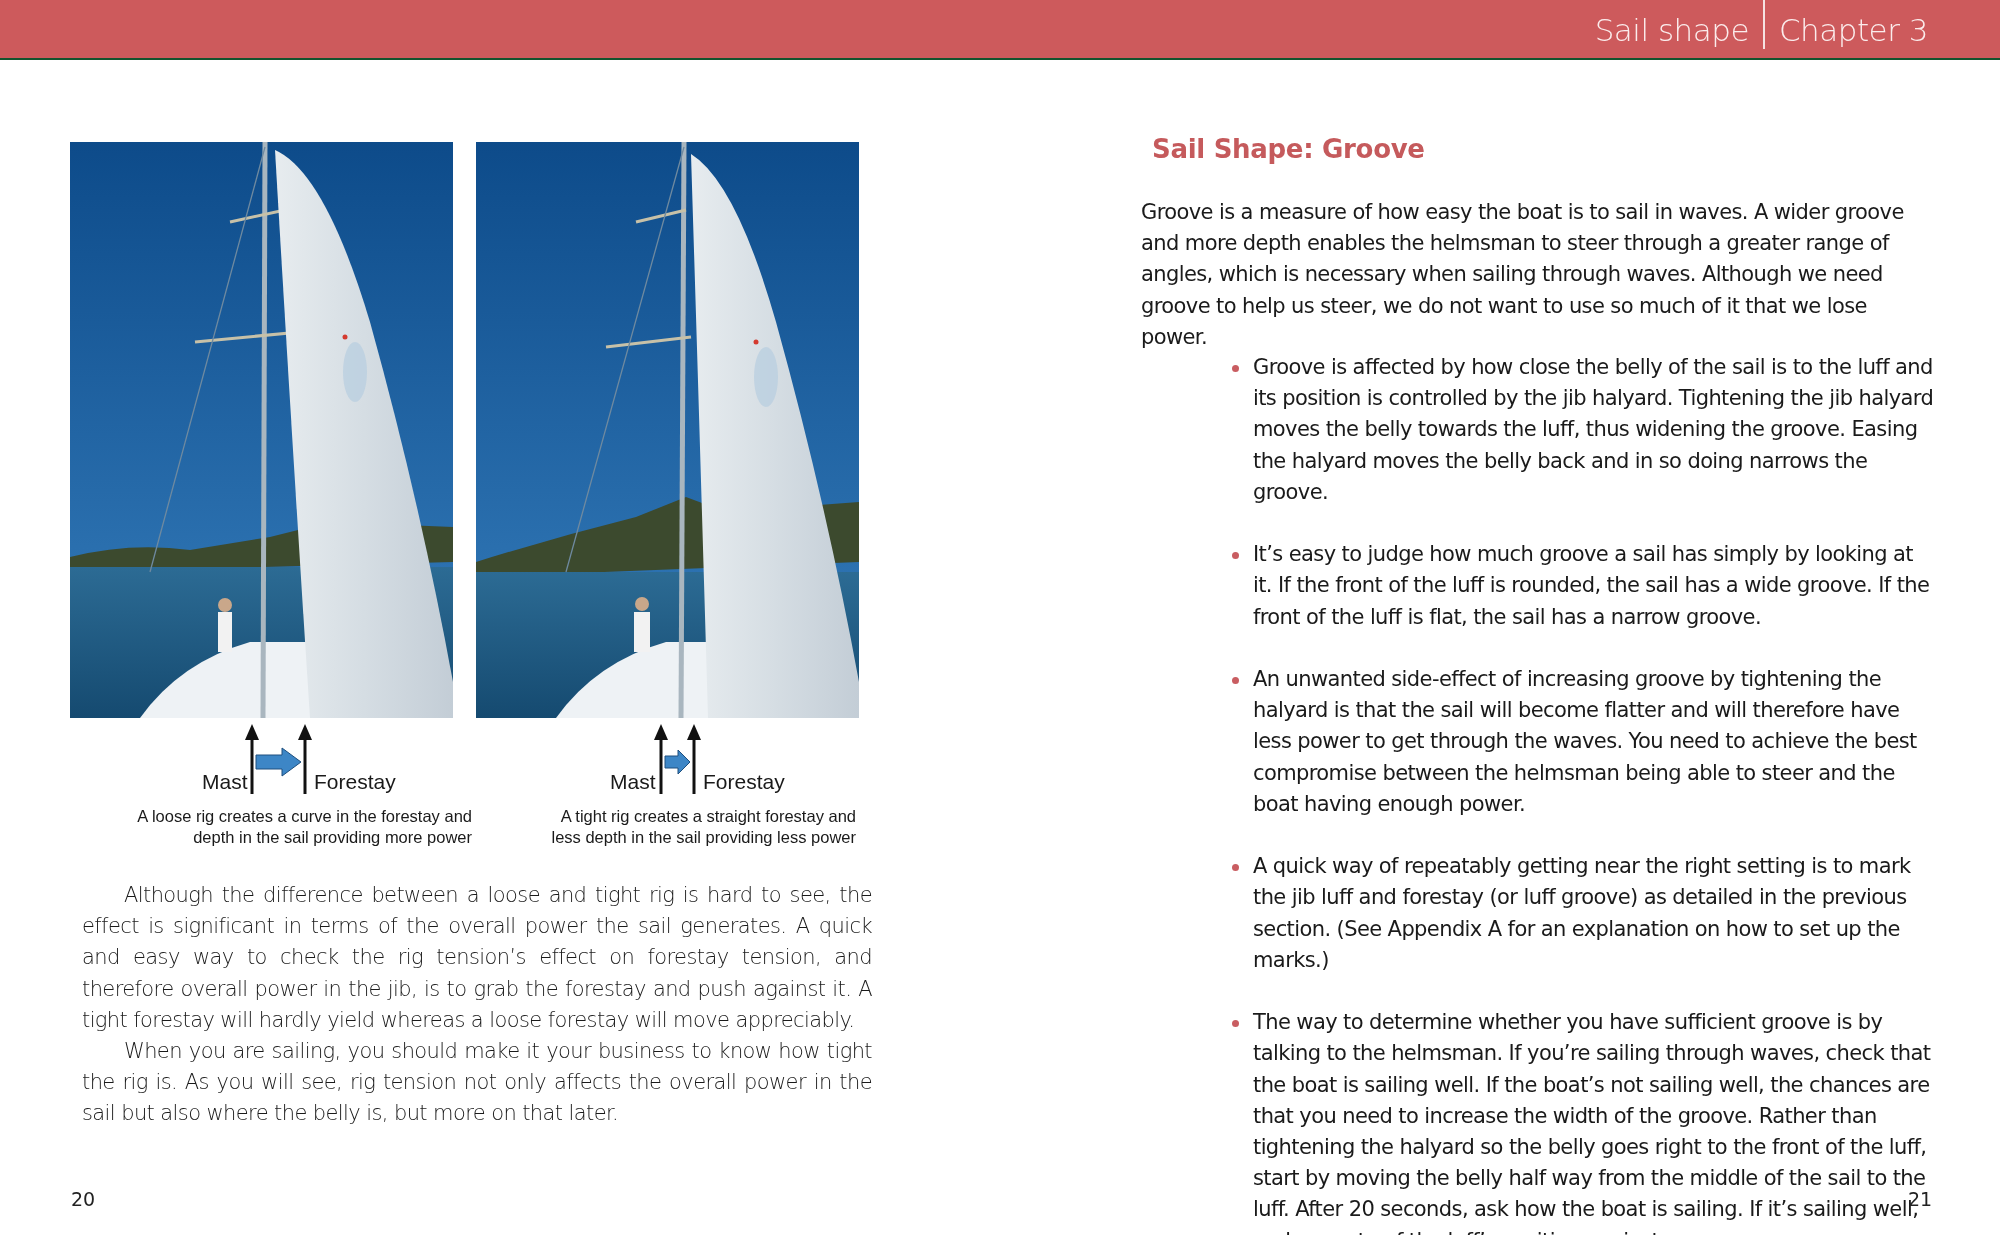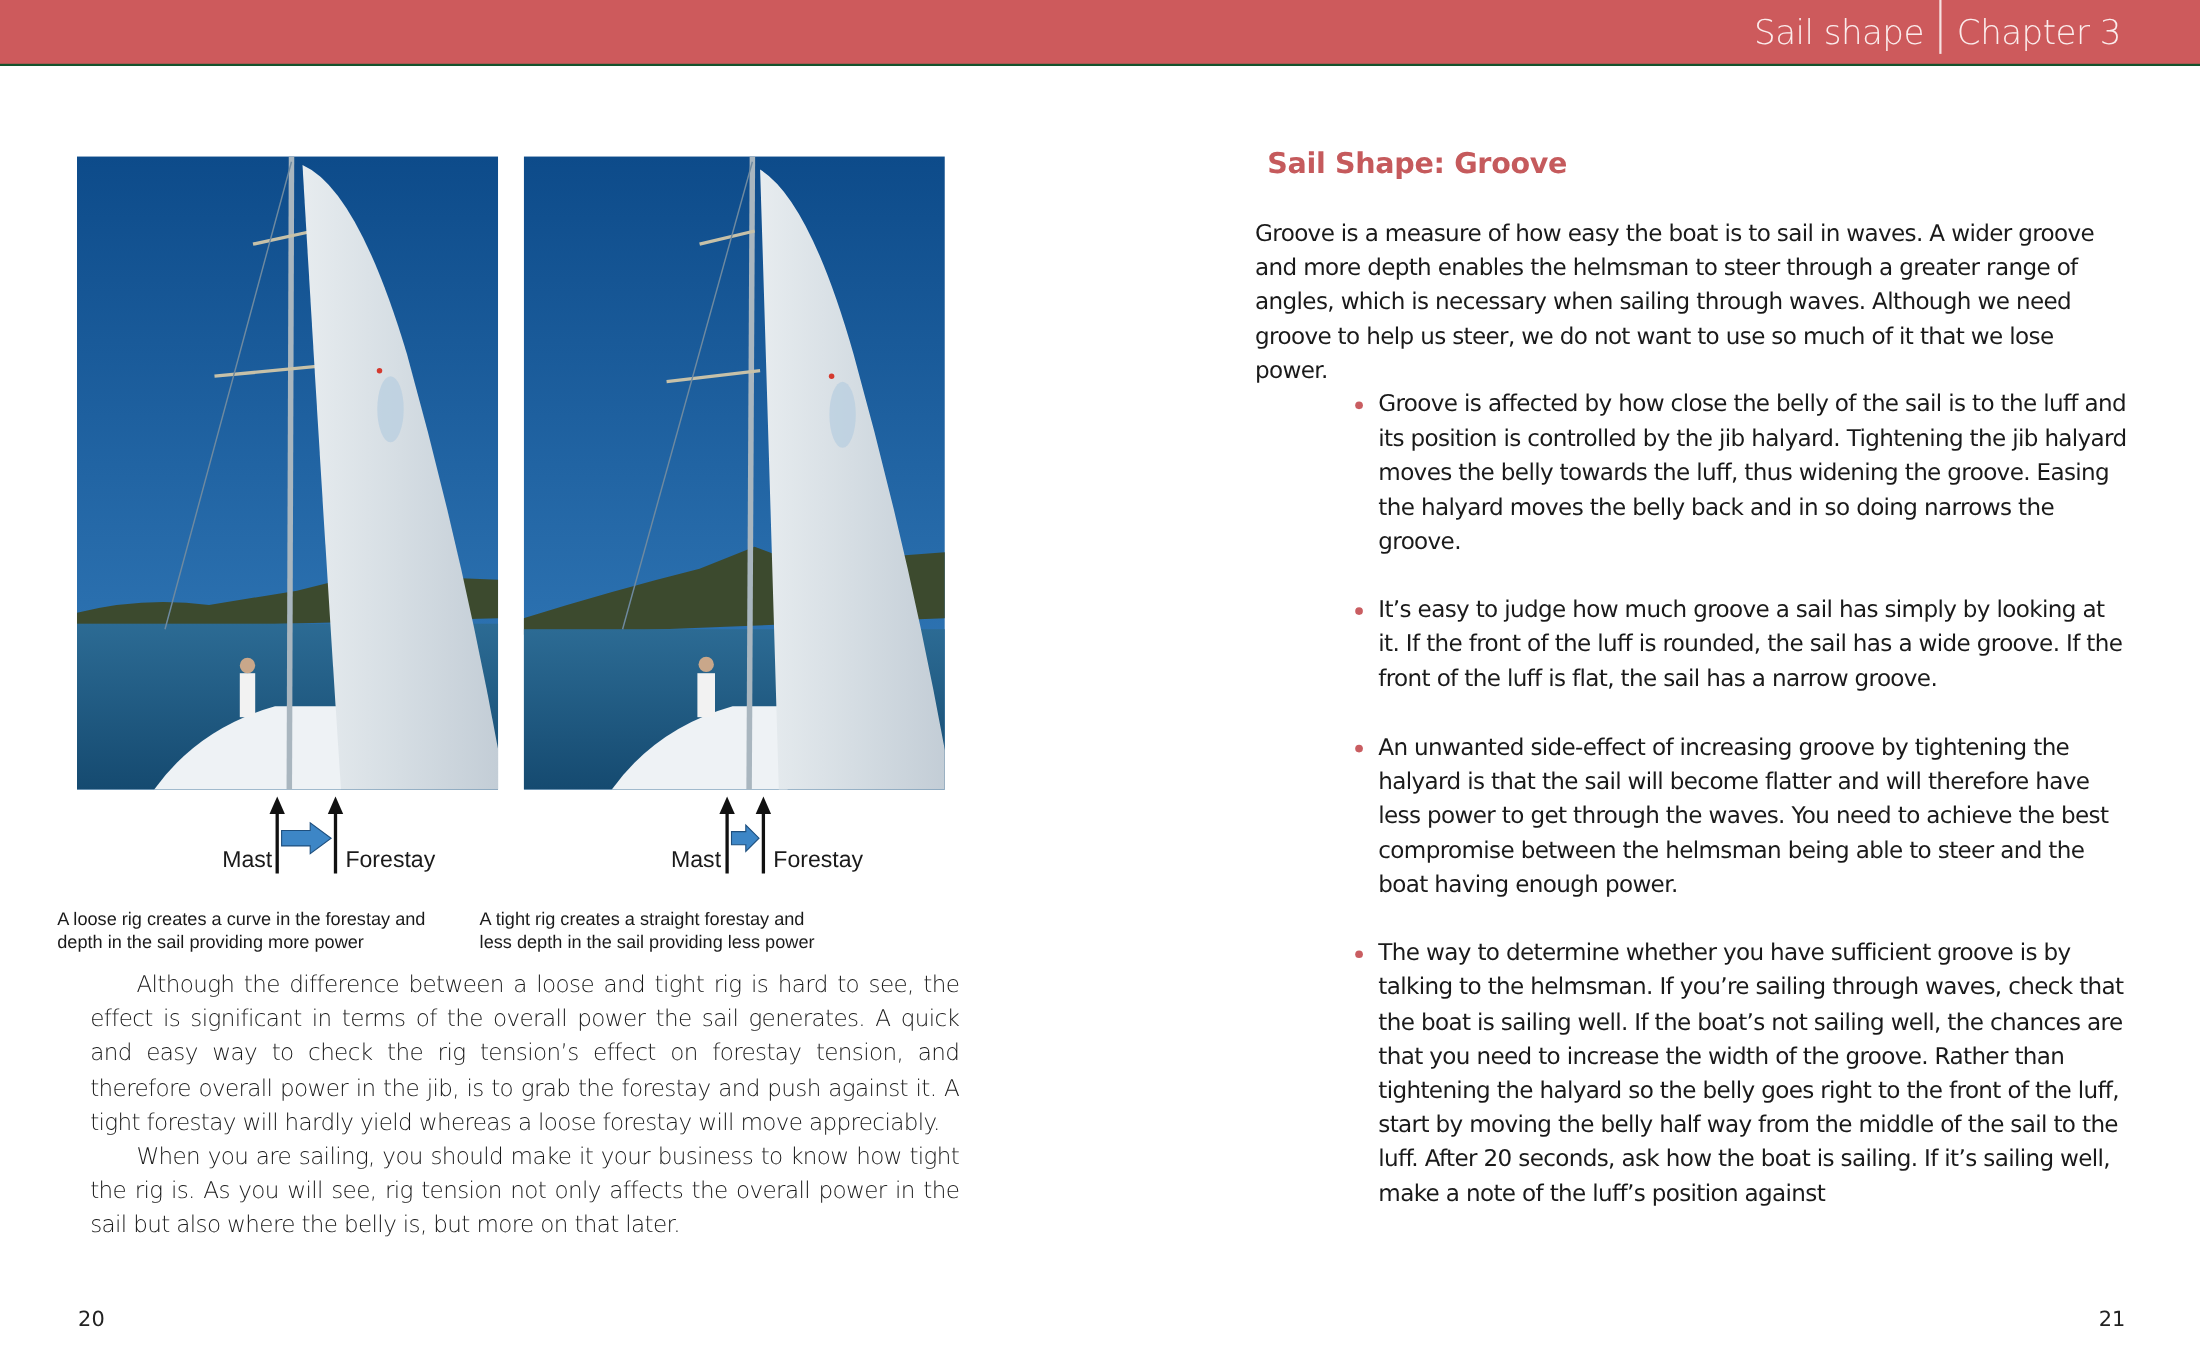--- a/index.html
+++ b/index.html
@@ -11,21 +11,21 @@
                  color:#fbecec; font-size:31px; font-family:"DejaVu Sans", sans-serif; font-weight:300; letter-spacing:-0.5px; }
   .header-sep { display:inline-block; width:2px; height:50px; background:#f6e2e2; margin:0 14px; position:relative; top:-6px; }
 
   .photo { position:absolute; top:142px; width:383px; height:576px; overflow:hidden; }
   .photo svg { display:block; }
   #photo-1 { left:70px; }
   #photo-2 { left:476px; }
 
   .diagram { position:absolute; top:722px; height:80px; }
   .diag-label { position:absolute; top:48px; font-size:21px; color:#1a1a1a; }
-  .caption { position:absolute; top:806px; width:420px; text-align:left; font-size:16.5px; line-height:21px; color:#1a1a1a;margin-top:20px; }
+  .caption { position:absolute; top:806px; width:420px; text-align:right; font-size:16.5px; line-height:21px; color:#1a1a1a; }
 
   .body-left { position:absolute; left:82px; top:880px; width:790px; font-size:21px; line-height:31.2px;
                font-family:"DejaVu Sans", sans-serif; font-weight:300; letter-spacing:-0.6px; color:#1a1a1a; }
   .body-left p { margin:0; text-indent:42px; text-align:justify; }
 
   .page-num { position:absolute; top:1158px; font-size:19px; color:#222; font-family:"DejaVu Sans", sans-serif;margin-top:30px; }
 
   .heading { position:absolute; left:1152px; top:134px; font-size:26px; font-weight:bold; color:#c55a5c;
              font-family:"DejaVu Sans", sans-serif; letter-spacing:-0.3px; }
   .intro { position:absolute; left:1141px; top:197px; width:790px; font-size:21px; line-height:31.2px;
@@ -153,16 +153,17 @@
 
 <div class="page-num" style="left:71px;">20</div>
 
 <div class="heading">Sail Shape: Groove</div>
 <p class="intro">Groove is a measure of how easy the boat is to sail in waves. A wider groove and more depth enables the helmsman to steer through a greater range of angles, which is necessary when sailing through waves. Although we need groove to help us steer, we do not want to use so much of it that we lose power.</p>
 
 <ul class="bullets">
   <li><span class="bullet-dot"></span><span>Groove is affected by how close the belly of the sail is to the luff and its position is controlled by the jib halyard. Tightening the jib halyard moves the belly towards the luff, thus widening the groove. Easing the halyard moves the belly back and in so doing narrows the groove.</span></li>
   <li><span class="bullet-dot"></span><span>It’s easy to judge how much groove a sail has simply by looking at it. If the front of the luff is rounded, the sail has a wide groove. If the front of the luff is flat, the sail has a narrow groove.</span></li>
   <li><span class="bullet-dot"></span><span>An unwanted side-effect of increasing groove by tightening the halyard is that the sail will become flatter and will therefore have less power to get through the waves. You need to achieve the best compromise between the helmsman being able to steer and the boat having enough power.</span></li>
+  <li><span class="bullet-dot"></span><span>A quick way of repeatably getting near the right setting is to mark the jib luff and forestay (or luff groove) as detailed in the previous section. (See Appendix A for an explanation on how to set up the marks.)</span></li>
   <li><span class="bullet-dot"></span><span>The way to determine whether you have sufficient groove is by talking to the helmsman. If you’re sailing through waves, check that the boat is sailing well. If the boat’s not sailing well, the chances are that you need to increase the width of the groove. Rather than tightening the halyard so the belly goes right to the front of the luff, start by moving the belly half way from the middle of the sail to the luff. After 20 seconds, ask how the boat is sailing. If it’s sailing well, make a note of the luff’s position against</span></li>
 </ul>
 
 <div class="page-num" style="left:1908px;">21</div>
 
 </body></html>

